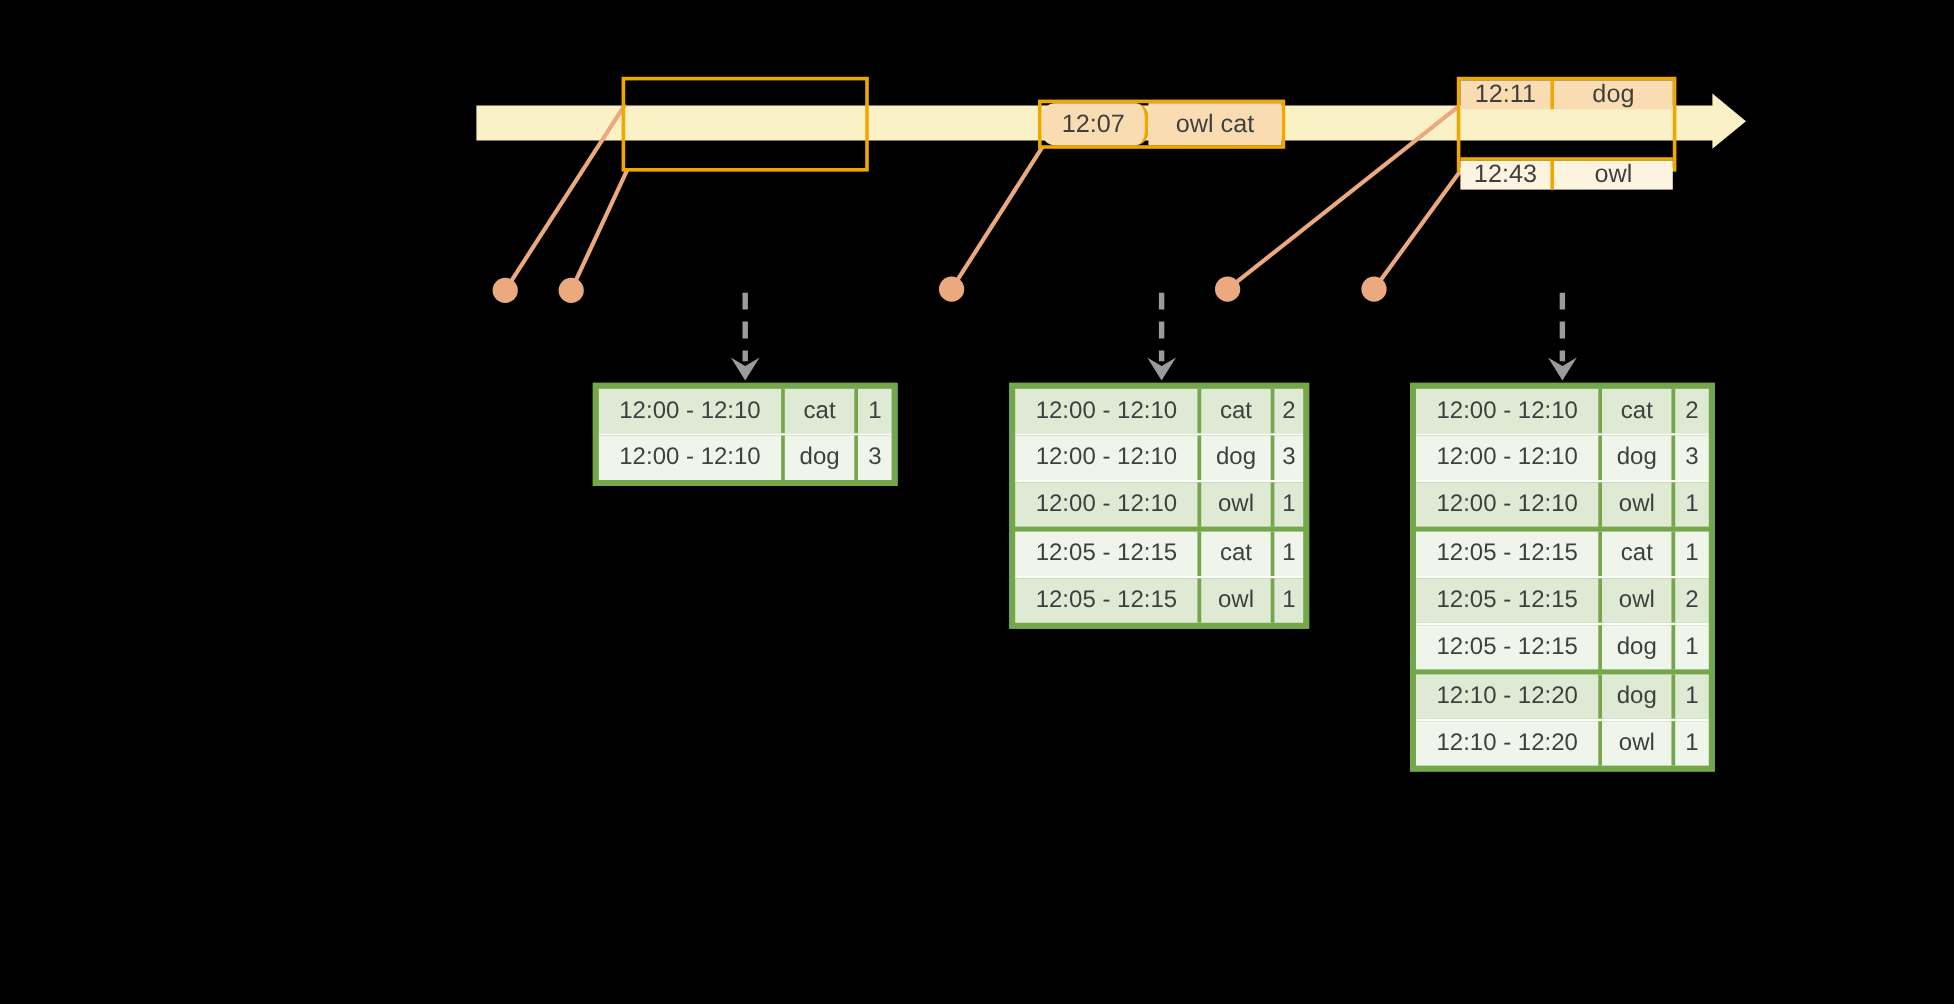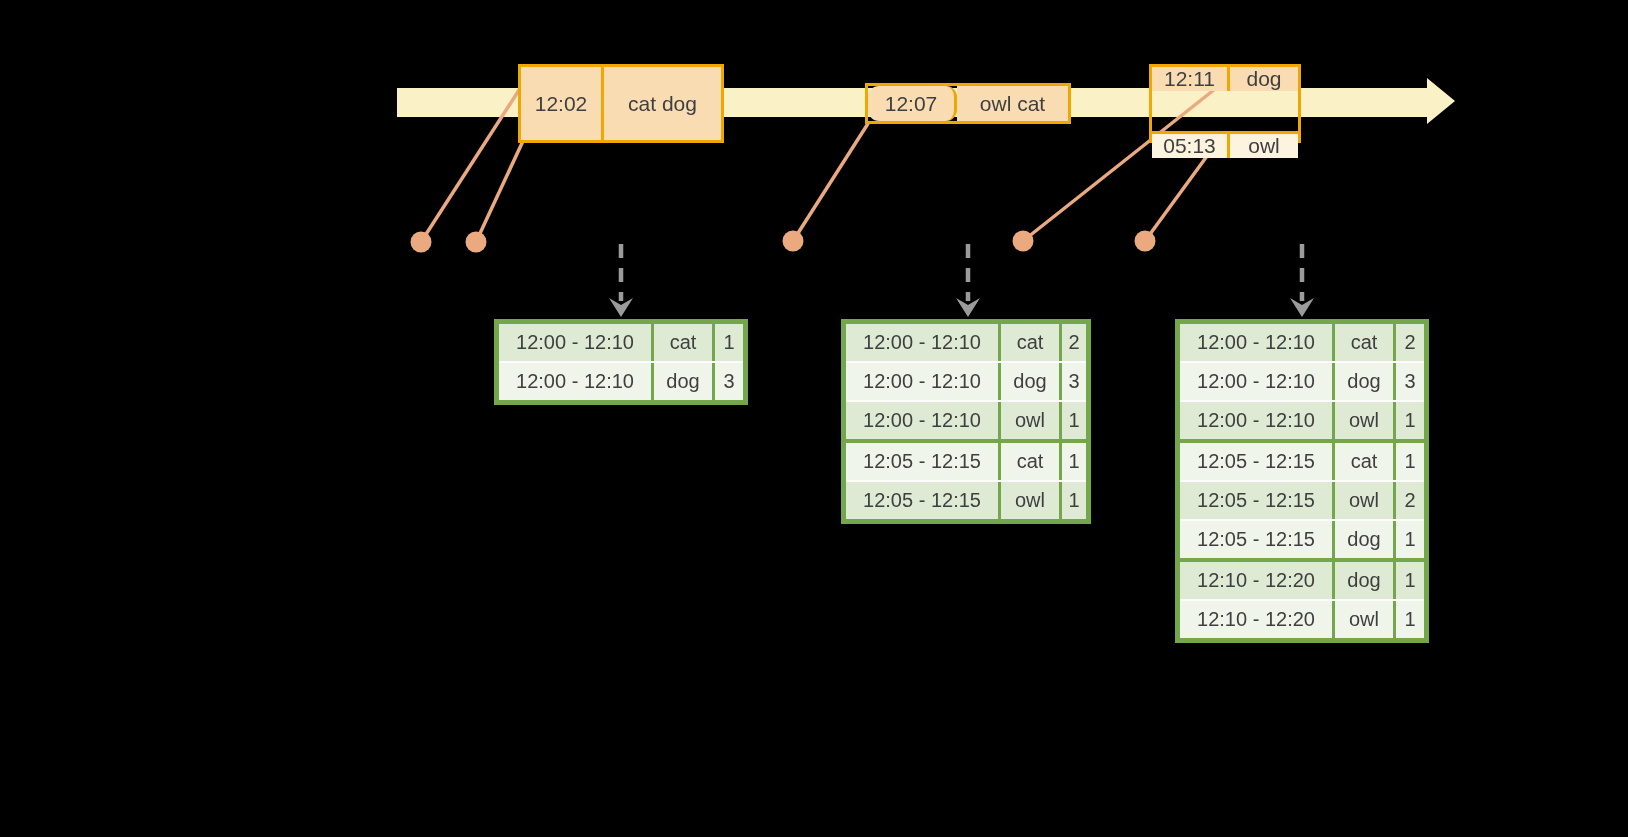--- a/index.html
+++ b/index.html
@@ -37,21 +37,21 @@
   }
   .ev-time{border-right:3px solid var(--ev-border);}
   .ev-word{flex:1;}
   .fill-dark{background:var(--ev-dark);}
   .fill-light{background:var(--ev-light);}
 
   #event-box-1{left:518px;top:64px;width:206px;height:79px;}
   #event-box-1 .ev-time{width:80px;}
   #event-box-2{left:865px;top:83px;width:206px;height:41px;}
   #event-box-2 .ev-time{width:86px;border-radius:11px;}
-  #event-box-3{left:1149px;top:64px;width:152px;height:79px;gap:40px;}
+  #event-box-3{left:1214px;top:64px;width:183px;height:79px;gap:40px;}
   #event-box-3 .ev-time{width:75px;}
 
   
   .result-table{
     position:absolute;box-sizing:border-box;border:5px solid var(--green);
     display:flex;flex-direction:column;z-index:3;background:var(--green);
   }
   .t-row{display:flex;height:37px;}
   .t-row + .t-row{border-top:2px solid var(--sep);}
   .t-row.group-start{border-top:4px solid var(--green);}
@@ -100,40 +100,36 @@
       <line x1="1302" y1="244" x2="1302" y2="301"></line>
     </g>
     <g fill="#9B9B9B" stroke="none">
       <path d="M609,298 L621,317 L633,298 L621,305 Z"></path>
       <path d="M956,298 L968,317 L980,298 L968,305 Z"></path>
       <path d="M1290,298 L1302,317 L1314,298 L1302,305 Z"></path>
     </g>
   </svg>
 
   <div class="event-box" id="event-box-1">
-    <div class="ev-row">
-      <div class="ev-cell ev-time fill-dark">12:02</div>
-      <div class="ev-cell ev-word fill-dark">cat dog</div>
-    </div>
   </div>
 
   <div class="event-box" id="event-box-2">
     <div class="ev-row">
       <div class="ev-cell ev-time fill-dark">12:07</div>
       <div class="ev-cell ev-word fill-dark">owl cat</div>
     </div>
   </div>
 
   <div class="event-box" id="event-box-3">
     <div class="ev-row">
       <div class="ev-cell ev-time fill-dark">12:11</div>
       <div class="ev-cell ev-word fill-dark">dog</div>
     </div>
     <div class="ev-row">
-      <div class="ev-cell ev-time fill-light">05:13</div>
+      <div class="ev-cell ev-time fill-light">12:43</div>
       <div class="ev-cell ev-word fill-light">owl</div>
     </div>
   </div>
 
   <div class="result-table" id="result-table-1">
       <div class="t-row odd">
         <div class="t-cell c-window">12:00 - 12:10</div>
         <div class="t-cell c-word">cat</div>
         <div class="t-cell c-count">1</div>
       </div>

